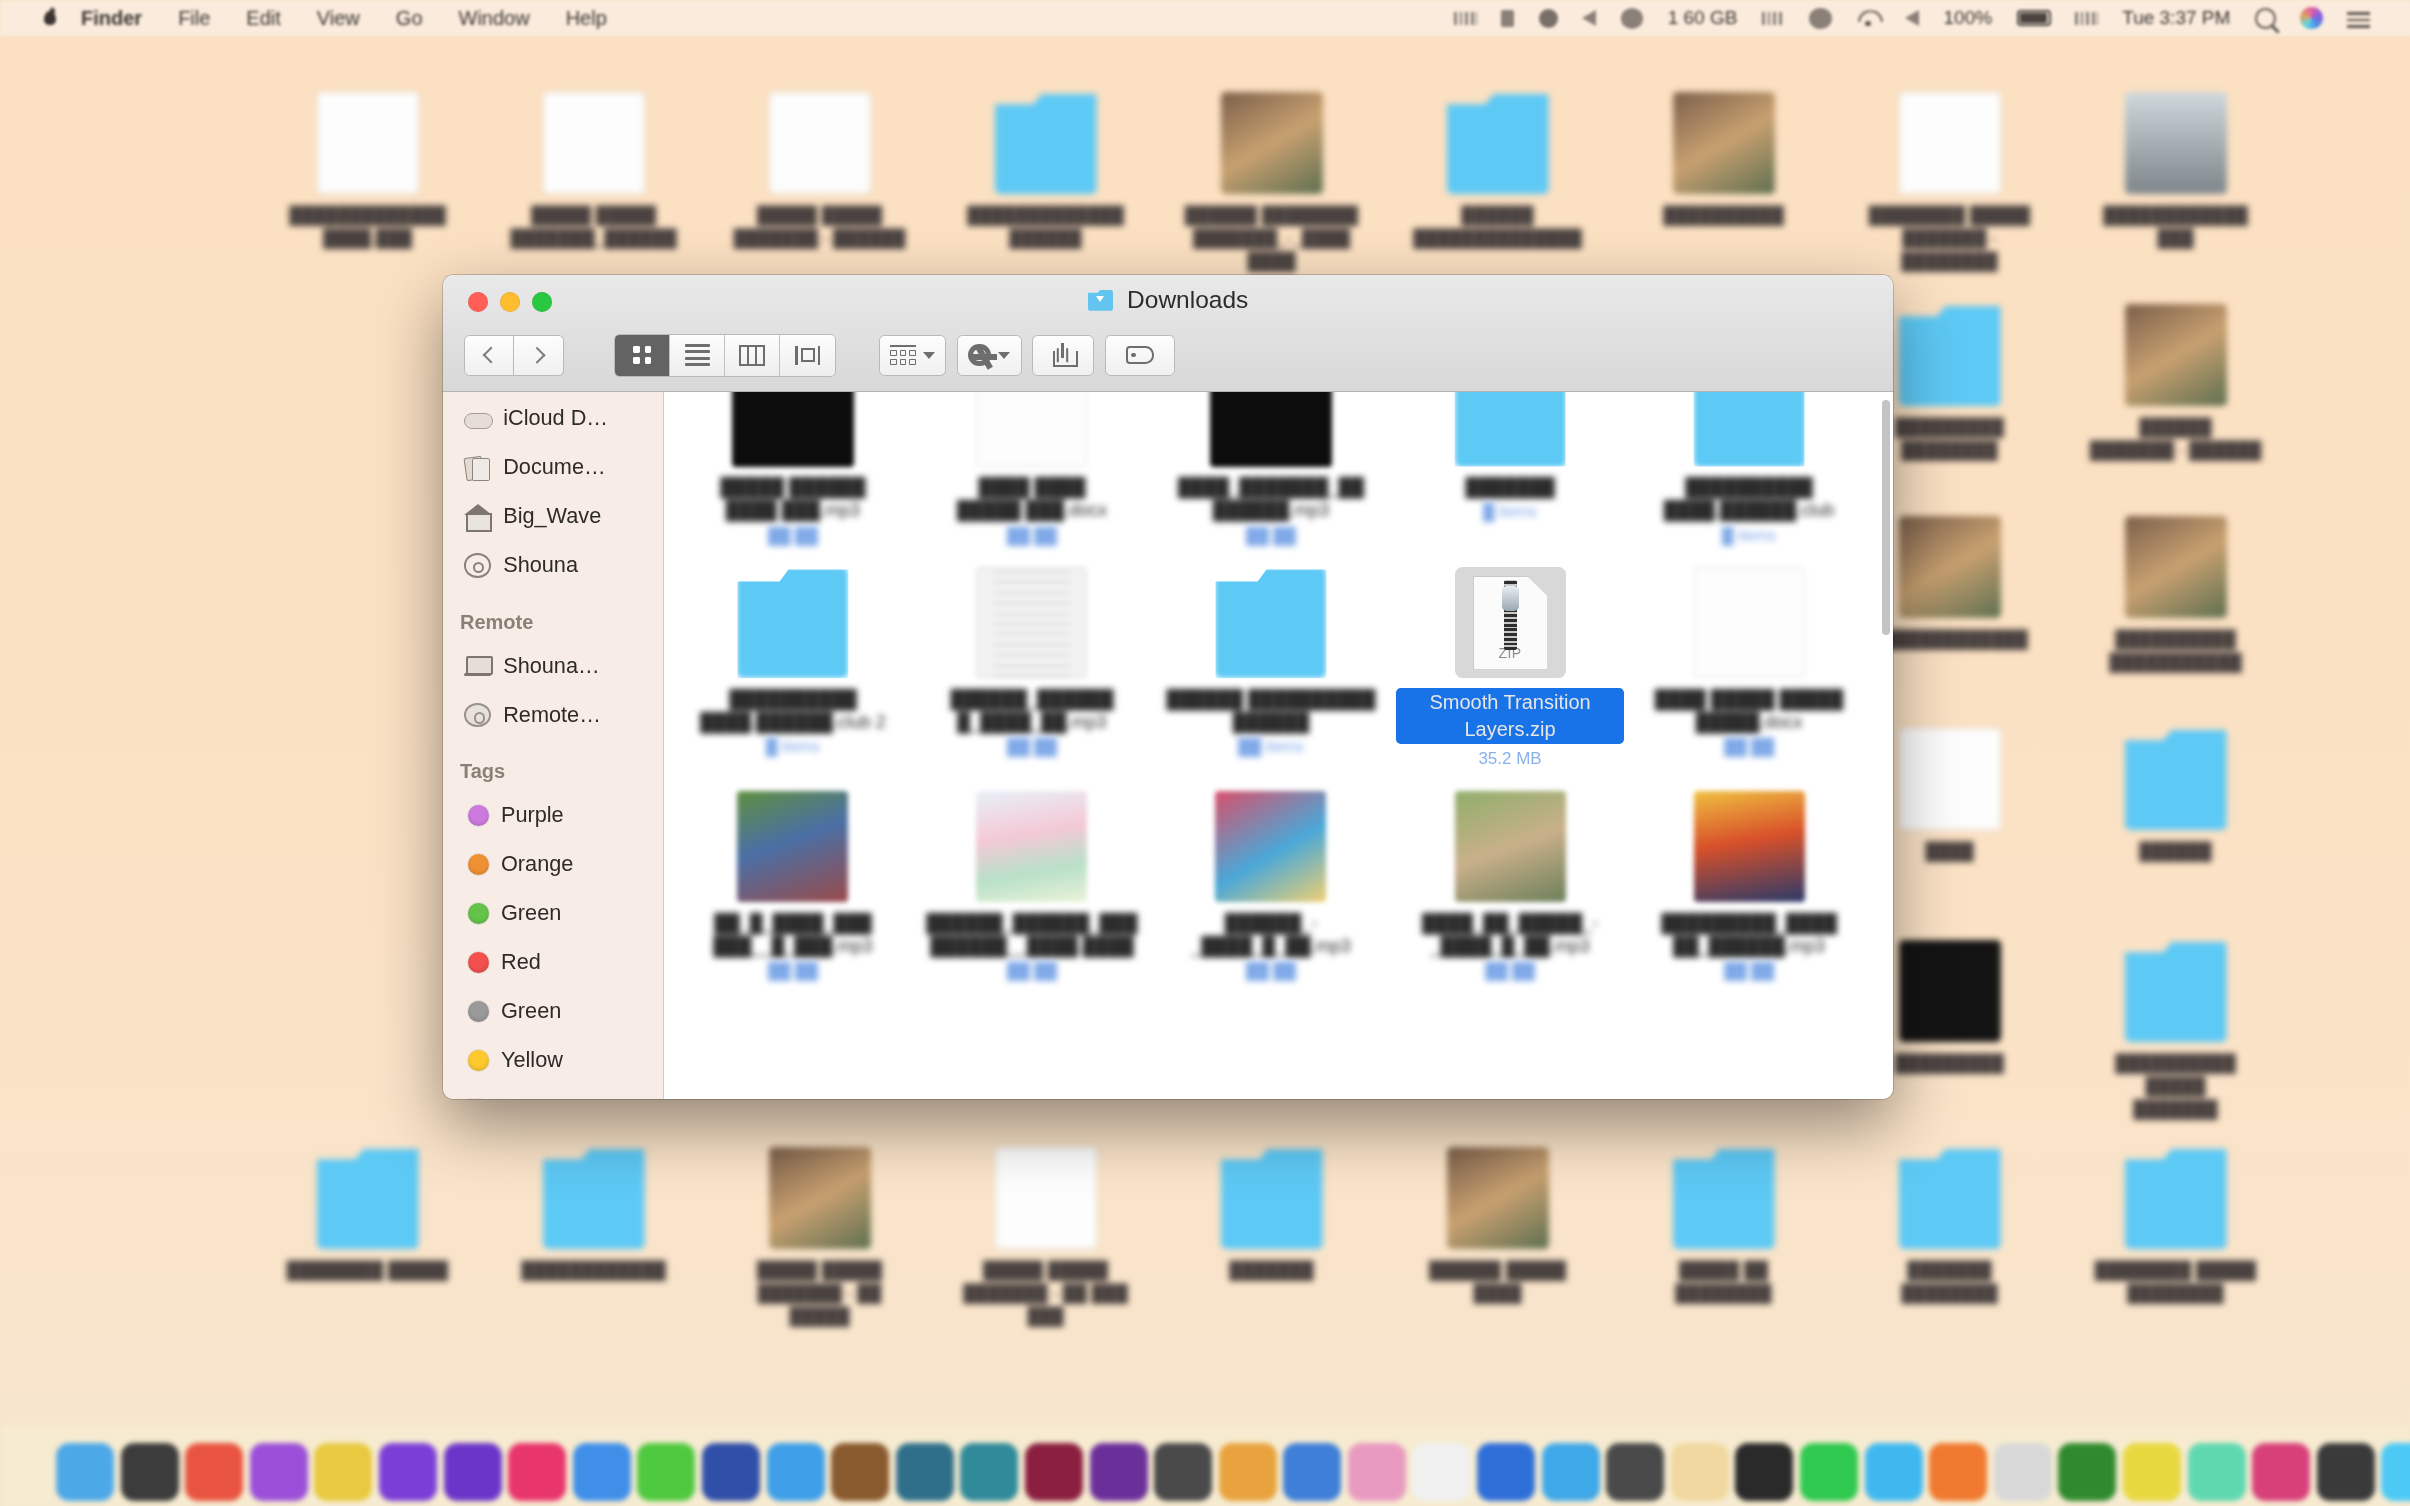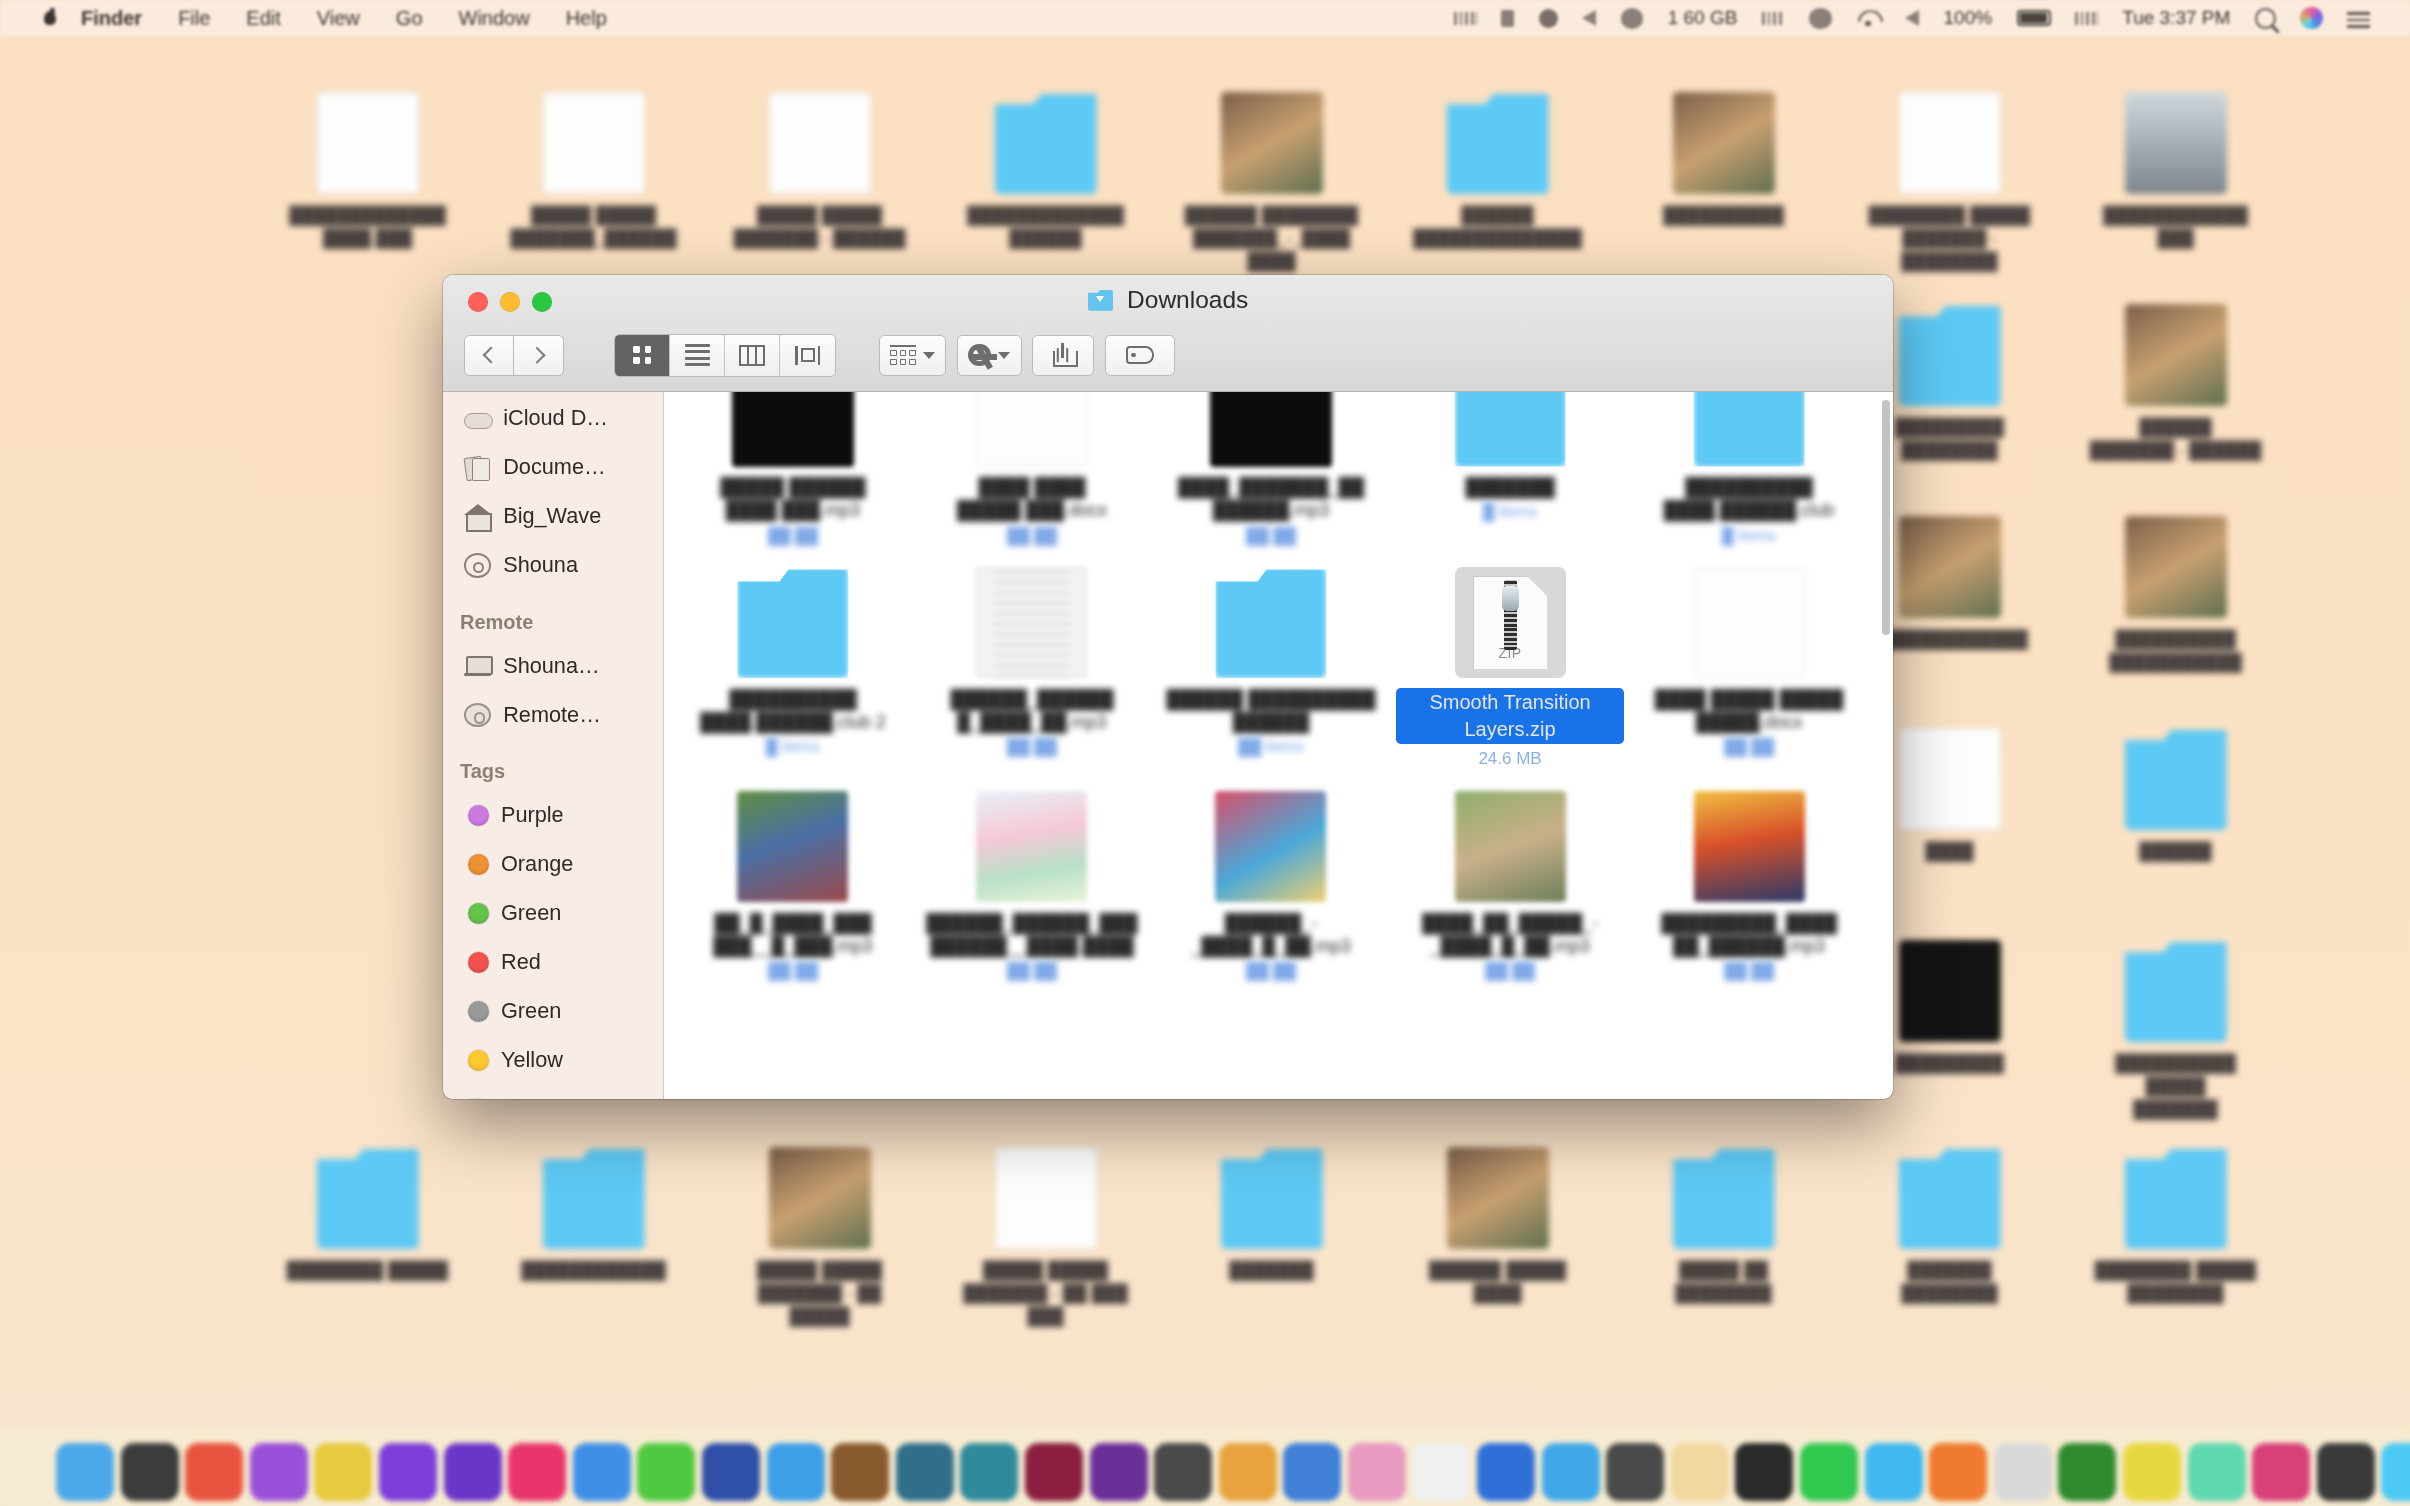--- a/index.html
+++ b/index.html
@@ -600,21 +600,21 @@
             <div class="cmeta">██ items</div>
           </div>
           <div class="cell selected">
             <div class="cthumb ">
               <div class="zipdoc">
                 <div class="zipper"></div>
                 <div class="ziplabel">ZIP</div>
               </div>
             </div>
             <div><span class="selname">Smooth Transition Layers.zip</span></div>
-            <div class="selsize">24.6 MB</div>
+            <div class="selsize">35.2 MB</div>
           </div>
           <div class="cell blurred">
             <div class="cthumb docw"></div>
             <div class="cname" style="white-space: pre-line;">████ █████ █████
 █████.docx</div>
             <div class="cmeta">██ ██</div>
           </div>
           <div class="cell blurred">
             <div class="cthumb photo1"></div>
             <div class="cname" style="white-space: pre-line;">██_█_████_███

